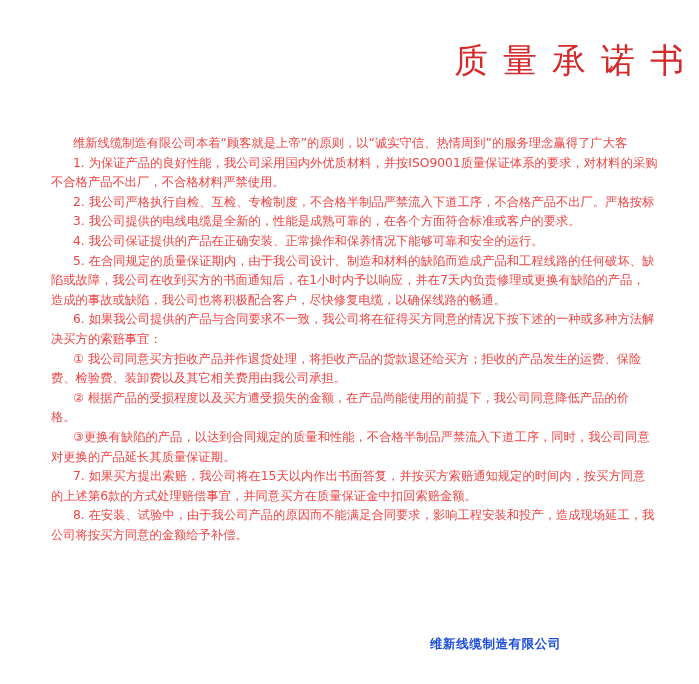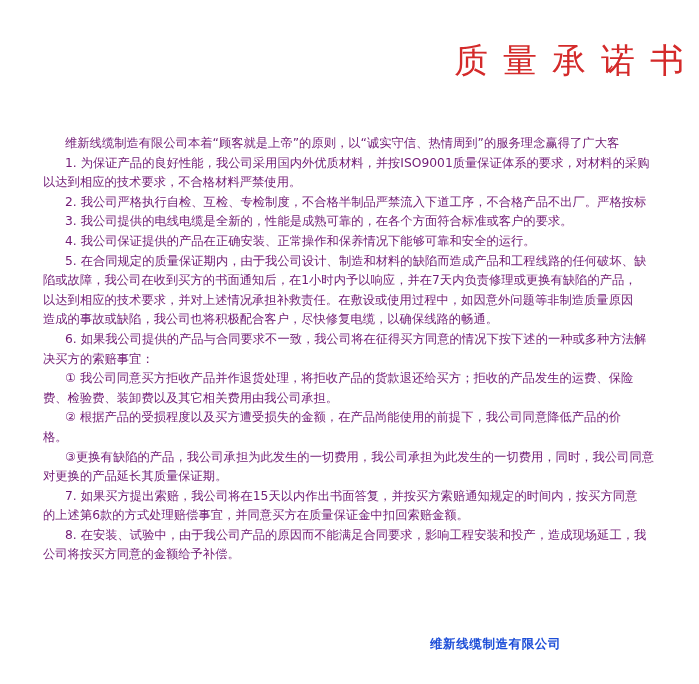--- a/index.html
+++ b/index.html
@@ -1,50 +1,49 @@
 <!DOCTYPE html>
 <html><head>
 <meta charset="utf-8">
 <style>
   html, body { margin: 0; padding: 0; background: #ffffff; }
   body { width: 699px; height: 684px; position: relative; overflow: hidden;
          font-family: "DejaVu Sans", "Liberation Sans", sans-serif; }
   .title { position: absolute; top: 38px; left: 0; width: 699px; text-align: right;
            font-family: "DejaVu Serif", "Liberation Serif", serif;
            font-size: 34px; color: #d42a2a; letter-spacing: 15px; line-height: 44px; }
-  .body { position: absolute; top: 134px; left: 43px; width: 580px;
-          font-size: 12.3px; color: #701a75; line-height: 19.6px; }
+  .body { position: absolute; top: 134px; left: 51px; width: 580px;
+          font-size: 12.3px; color: #ef4444; line-height: 19.6px; }
   .line { white-space: nowrap; height: 19.6px; }
   .indent { padding-left: 22px; }
   .sig { position: absolute; top: 636px; left: 430px; font-size: 12.5px;
          font-weight: bold; color: #1d4ed8; letter-spacing: 0.6px; }
 </style>
 </head>
 <body>
 
 <div class="title">质量承诺书</div>
 
 <div class="body">
   <div class="line indent">维新线缆制造有限公司本着“顾客就是上帝”的原则，以“诚实守信、热情周到”的服务理念赢得了广大客</div>
   <div class="line indent">1. 为保证产品的良好性能，我公司采用国内外优质材料，并按ISO9001质量保证体系的要求，对材料的采购</div>
-  <div class="line">以达到相应的技术要求，不合格材料严禁使用。</div>
+  <div class="line">不合格产品不出厂，不合格材料严禁使用。</div>
   <div class="line indent">2. 我公司严格执行自检、互检、专检制度，不合格半制品严禁流入下道工序，不合格产品不出厂。严格按标</div>
   <div class="line indent">3. 我公司提供的电线电缆是全新的，性能是成熟可靠的，在各个方面符合标准或客户的要求。</div>
   <div class="line indent">4. 我公司保证提供的产品在正确安装、正常操作和保养情况下能够可靠和安全的运行。</div>
   <div class="line indent">5. 在合同规定的质量保证期内，由于我公司设计、制造和材料的缺陷而造成产品和工程线路的任何破坏、缺</div>
   <div class="line">陷或故障，我公司在收到买方的书面通知后，在1小时内予以响应，并在7天内负责修理或更换有缺陷的产品，</div>
-  <div class="line">以达到相应的技术要求，并对上述情况承担补救责任。在敷设或使用过程中，如因意外问题等非制造质量原因</div>
   <div class="line">造成的事故或缺陷，我公司也将积极配合客户，尽快修复电缆，以确保线路的畅通。</div>
   <div class="line indent">6. 如果我公司提供的产品与合同要求不一致，我公司将在征得买方同意的情况下按下述的一种或多种方法解</div>
   <div class="line">决买方的索赔事宜：</div>
   <div class="line indent">① 我公司同意买方拒收产品并作退货处理，将拒收产品的货款退还给买方；拒收的产品发生的运费、保险</div>
   <div class="line">费、检验费、装卸费以及其它相关费用由我公司承担。</div>
   <div class="line indent">② 根据产品的受损程度以及买方遭受损失的金额，在产品尚能使用的前提下，我公司同意降低产品的价</div>
   <div class="line">格。</div>
-  <div class="line indent">③更换有缺陷的产品，我公司承担为此发生的一切费用，我公司承担为此发生的一切费用，同时，我公司同意</div>
+  <div class="line indent">③更换有缺陷的产品，以达到合同规定的质量和性能，不合格半制品严禁流入下道工序，同时，我公司同意</div>
   <div class="line">对更换的产品延长其质量保证期。</div>
   <div class="line indent">7. 如果买方提出索赔，我公司将在15天以内作出书面答复，并按买方索赔通知规定的时间内，按买方同意</div>
   <div class="line">的上述第6款的方式处理赔偿事宜，并同意买方在质量保证金中扣回索赔金额。</div>
   <div class="line indent">8. 在安装、试验中，由于我公司产品的原因而不能满足合同要求，影响工程安装和投产，造成现场延工，我</div>
   <div class="line">公司将按买方同意的金额给予补偿。</div>
 </div>
 
 <div class="sig">维新线缆制造有限公司</div>
 
 </body></html>

